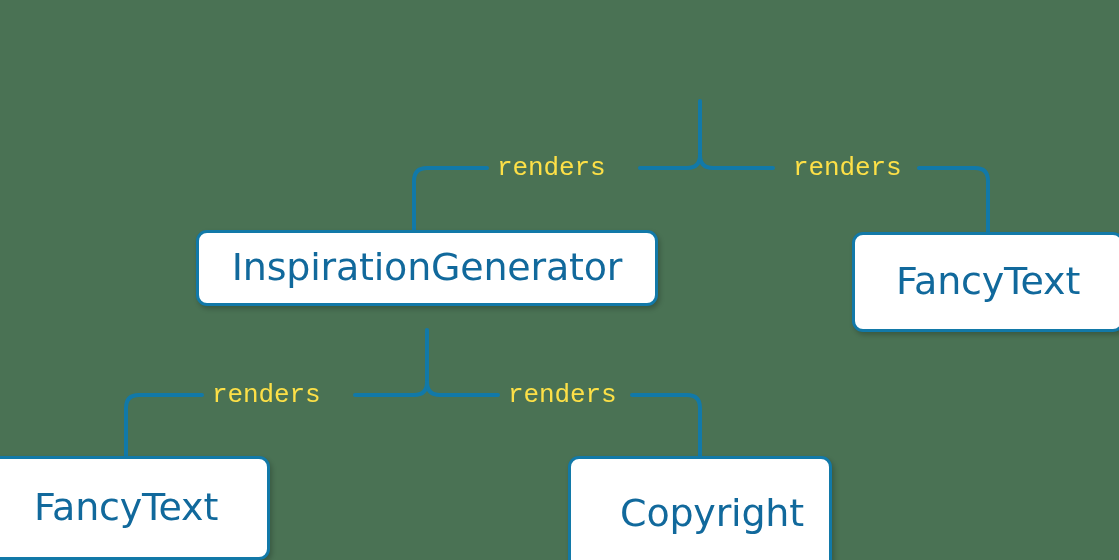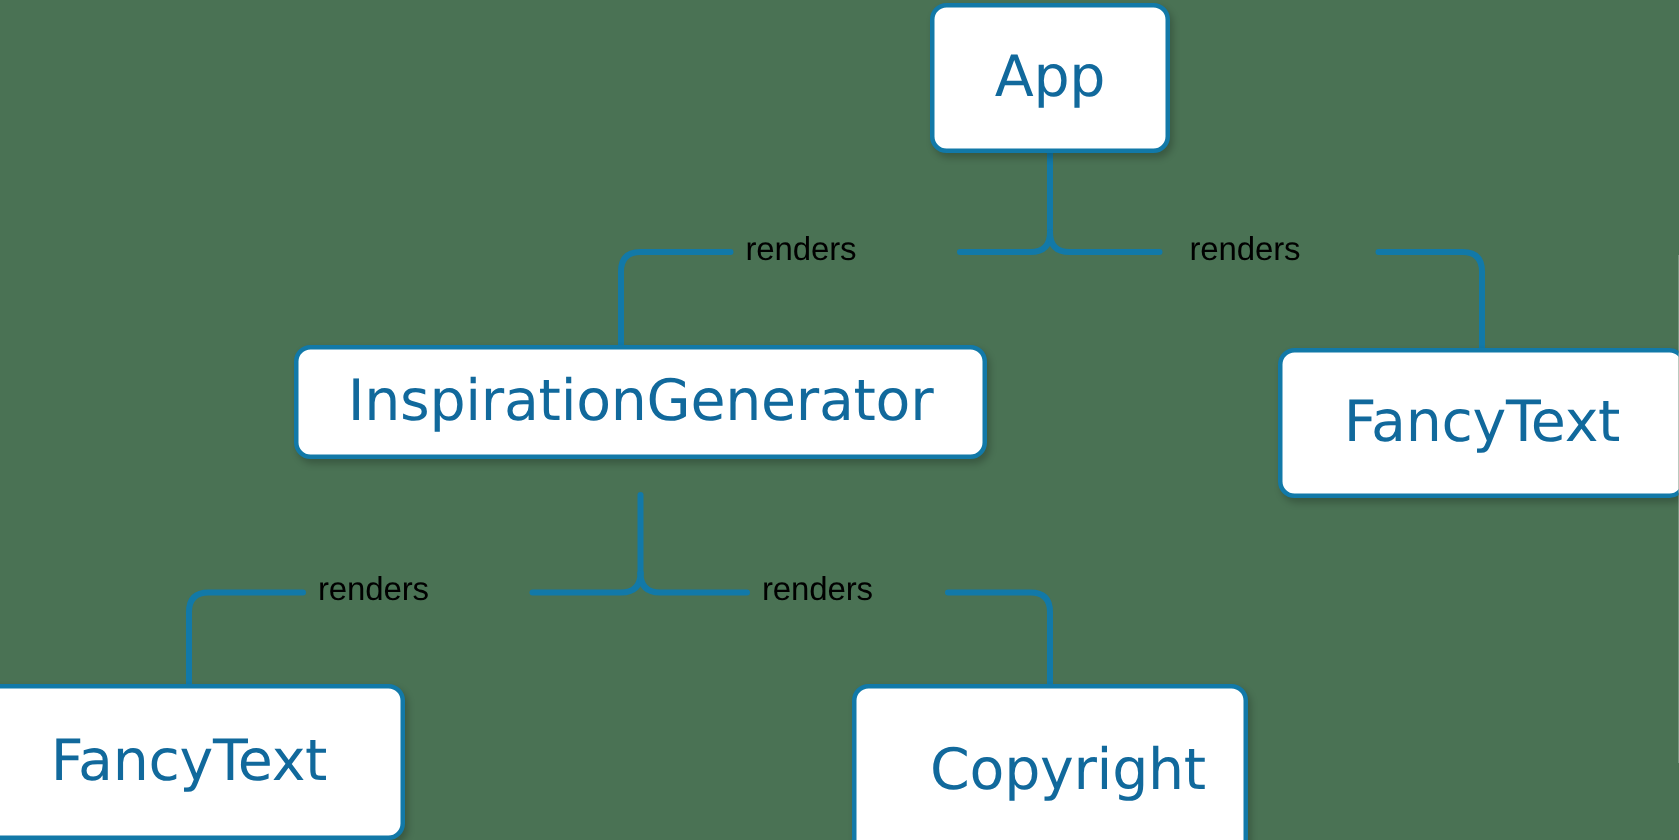--- a/index.html
+++ b/index.html
@@ -44,23 +44,23 @@
     white-space: nowrap;
     box-shadow: 2px 3px 5px rgba(0,0,0,0.22);
     z-index: 2;
   }
   .node-label {
     display: block;
     transform: translateY(-1px);
   }
   .edge-label {
     position: absolute;
-    color: #000000;
-    font-family: Liberation Sans, sans-serif;
-    font-size: 22px;
+    color: #fde047;
+    font-family: Liberation Mono, monospace;
+    font-size: 26px;
     font-weight: 400;
     line-height: 1;
     white-space: nowrap;
     z-index: 3;
     letter-spacing: -0.1px;
   }
   
   #node-app          { left: 620px; top: 2px;   width: 160px; height: 100px; font-size: 38px; }
   #node-insp         { left: 196px; top: 230px; width: 462px; height: 76px; font-size: 38px; }
   #node-fancy-right  { left: 852px; top: 232px; width: 272px; height: 100px; font-size: 38px; }
@@ -92,23 +92,20 @@
 
       <path d="M 427 382 Q 427 395 414 395 L 355 395"></path>
       <path d="M 202 395 L 139 395 Q 126 395 126 408 L 126 456"></path>
 
       <path d="M 427 382 Q 427 395 440 395 L 498 395"></path>
       <path d="M 632 395 L 687 395 Q 700 395 700 408 L 700 456"></path>
 
     </g>
   </svg>
 
-  <div class="node" id="node-app">
-    <span class="node-label">App</span>
-  </div>
 
   <div class="node" id="node-insp">
     <span class="node-label">InspirationGenerator</span>
   </div>
 
   <div class="node" id="node-fancy-right">
     <span class="node-label">FancyText</span>
   </div>
 
   <div class="node" id="node-fancy-left">

